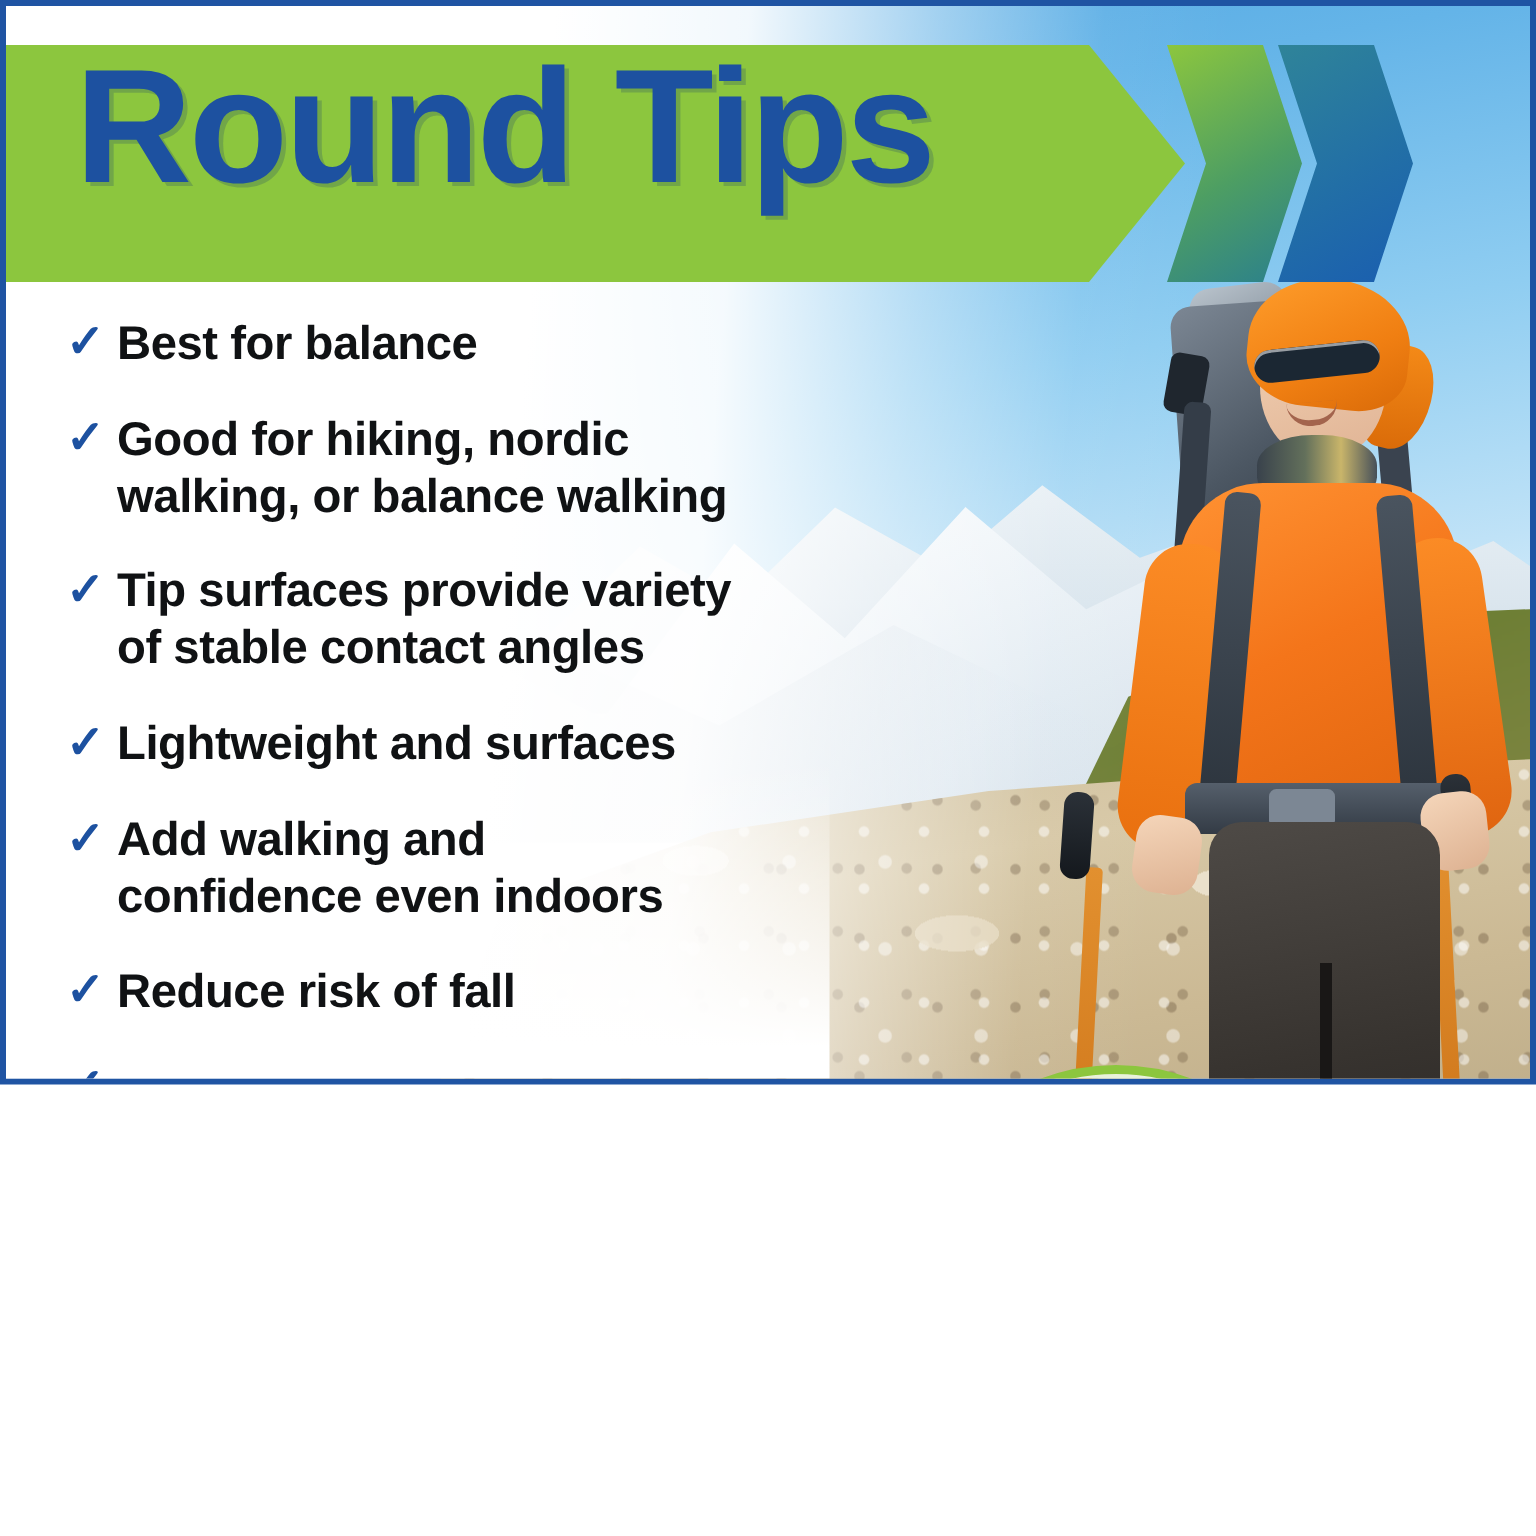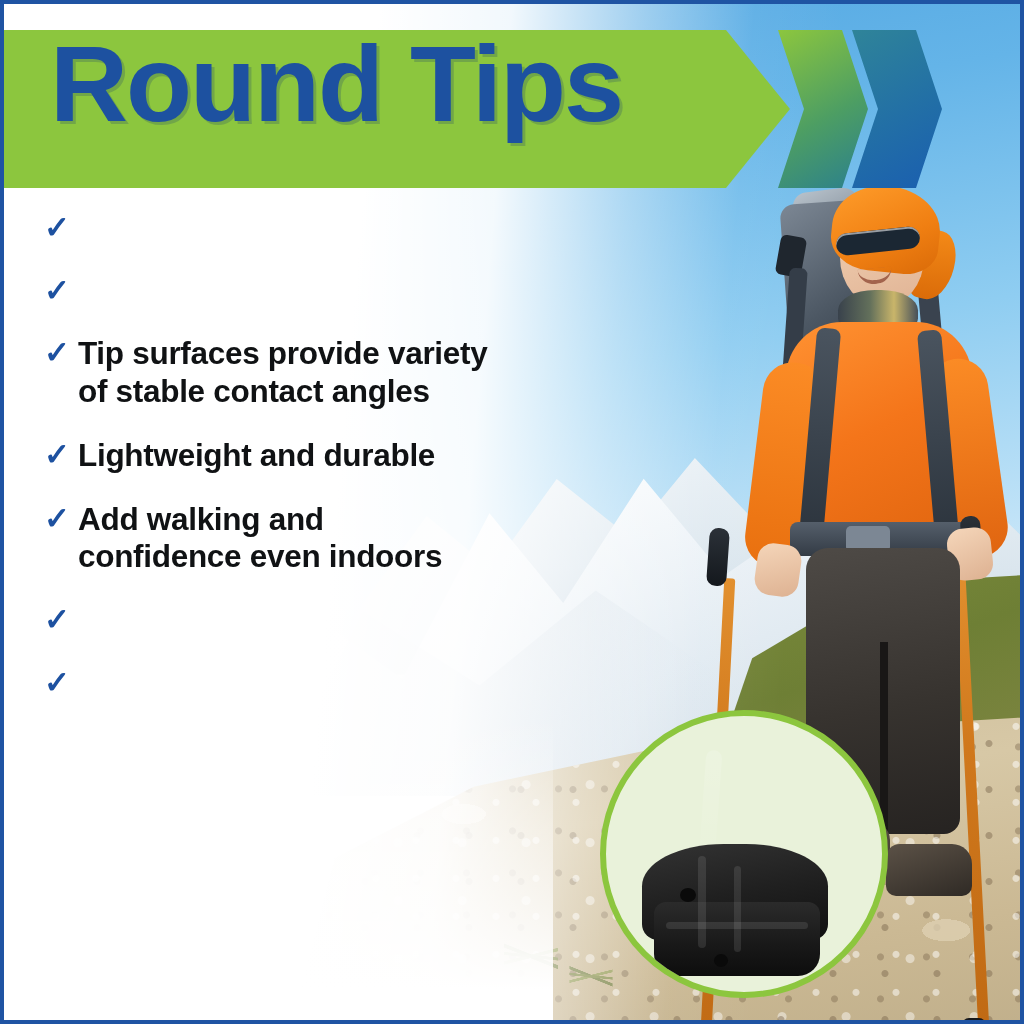--- a/index.html
+++ b/index.html
@@ -4,21 +4,21 @@
 <style>
   html, body {
     margin: 0; padding: 0;
     width: 1024px; height: 1024px;
     overflow: hidden;
     font-family: "Liberation Sans", sans-serif;
   }
 
   #infographic {
     position: relative;
-    width: 1024px; height: 1024px;
+    width: 1024px; height: 723px;
     box-sizing: border-box;
     border: 4px solid #1f54a3;
     background: #ffffff;
     overflow: hidden;
   }
 
   
   .photo-layer {
     position: absolute;
     left: 0; top: 0; right: 0; bottom: 0;
@@ -325,45 +325,49 @@
 
   <div class="banner"></div>
   <div class="chev chev-1"></div>
   <div class="chev chev-2"></div>
   <div class="banner-title">Round Tips</div>
 
   <div class="bullets">
 
     <div class="bullet">
       <span class="check">✓</span>
-    </div>
-
-    <div class="bullet">
-      <span class="check">✓</span>
+      <span class="btext">Best for balance</span>
+    </div>
+
+    <div class="bullet">
+      <span class="check">✓</span>
+      <span class="btext">Good for hiking, nordic
+walking, or balance walking</span>
     </div>
 
     <div class="bullet">
       <span class="check">✓</span>
       <span class="btext">Tip surfaces provide variety
 of stable contact angles</span>
     </div>
 
     <div class="bullet">
       <span class="check">✓</span>
-      <span class="btext">Lightweight and durable</span>
+      <span class="btext">Lightweight and surfaces</span>
     </div>
 
     <div class="bullet">
       <span class="check">✓</span>
       <span class="btext">Add walking and
 confidence even indoors</span>
     </div>
 
     <div class="bullet">
       <span class="check">✓</span>
+      <span class="btext">Reduce risk of fall</span>
     </div>
 
     <div class="bullet">
       <span class="check">✓</span>
     </div>
 
   </div>
 
   <div class="product">
     <div class="tip-body"></div>

